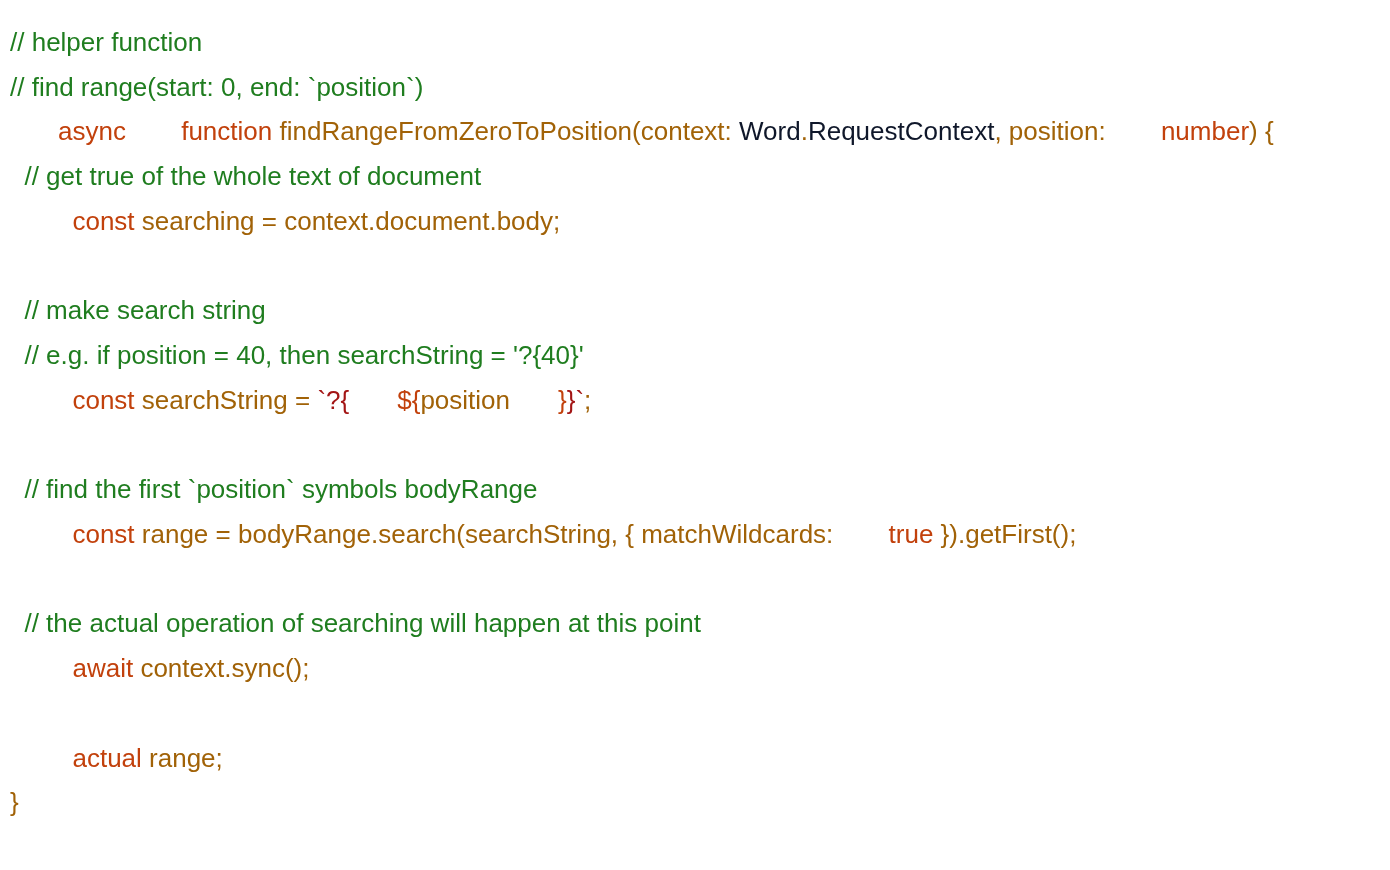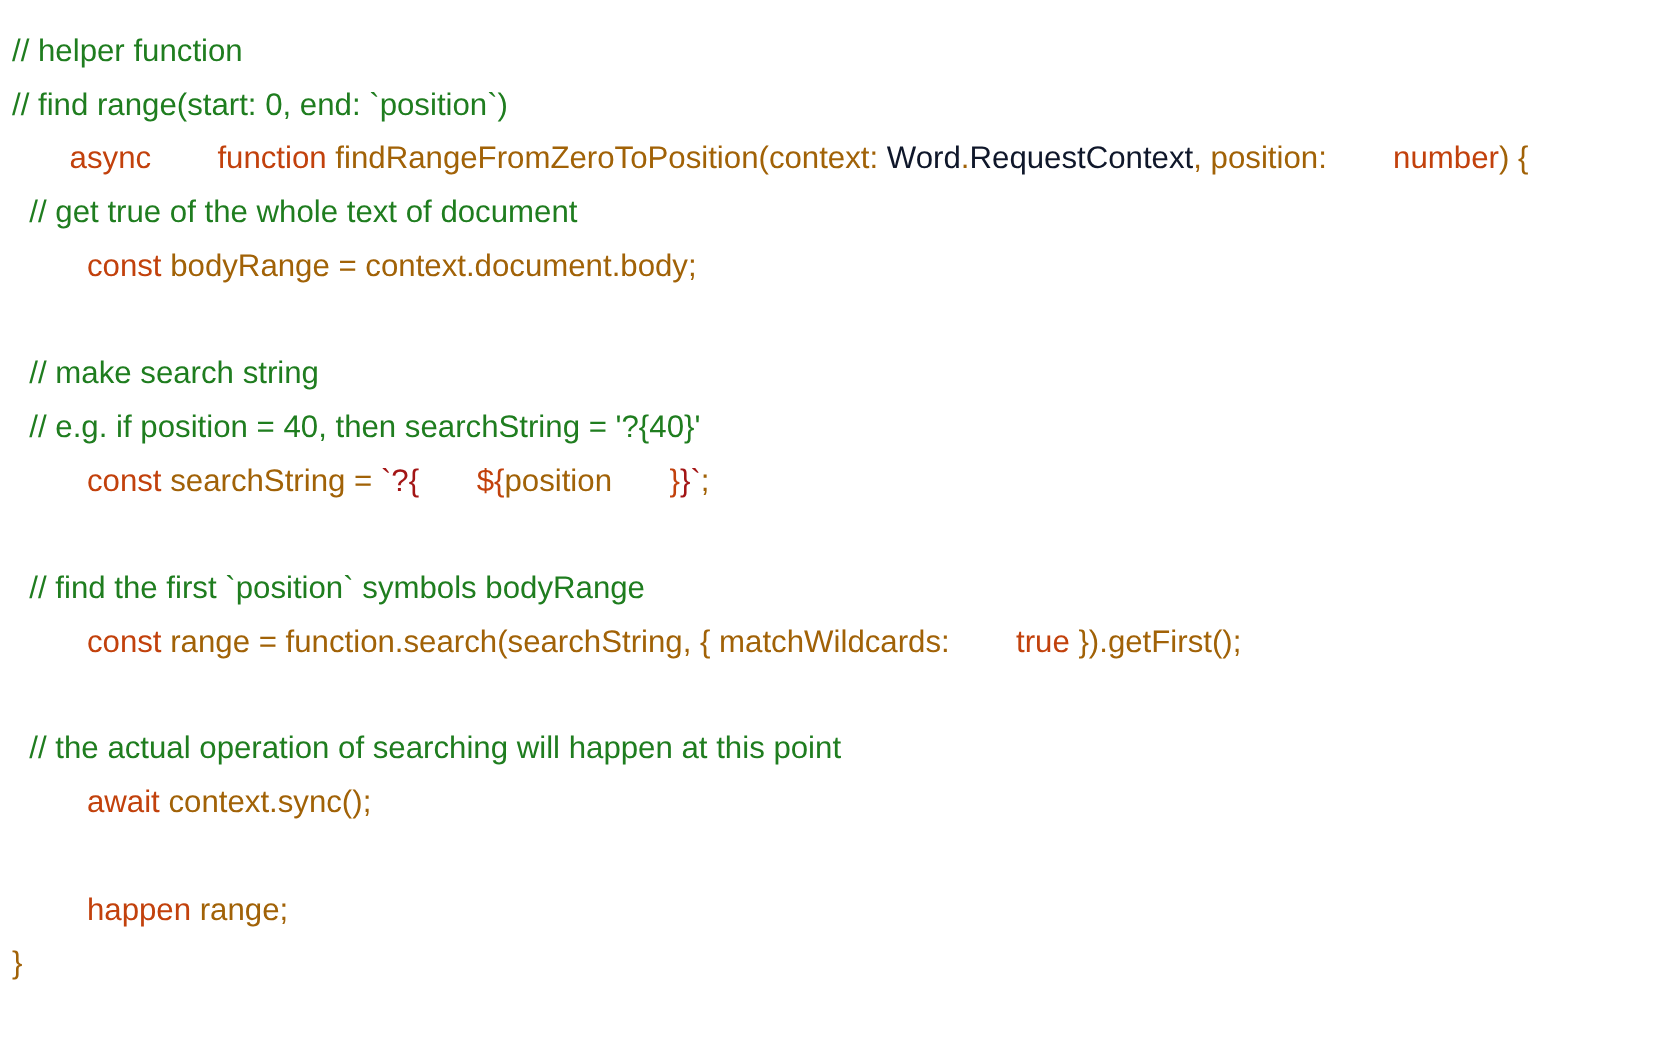--- a/index.html
+++ b/index.html
@@ -26,26 +26,26 @@
   .c-string  { color: #a31515; }
   .c-text    { color: #a16207; }
 </style>
 </head>
 <body>
 
 <pre class="code"><span class="c-comment">// helper function</span>
 <span class="c-comment">// find range(start: 0, end: `position`)</span>
 <span class="c-keyword">async</span><span class="c-text"> </span><span class="c-keyword">function</span><span class="c-text"> findRangeFromZeroToPosition</span><span class="c-text">(</span><span class="c-text">context</span><span class="c-text">: </span><span class="c-type">Word</span><span class="c-text">.</span><span class="c-type">RequestContext</span><span class="c-text">, </span><span class="c-text">position</span><span class="c-text">: </span><span class="c-keyword">number</span><span class="c-text">) {</span>
 <span class="c-comment">  // get true of the whole text of document</span>
-<span class="c-text">  </span><span class="c-keyword">const</span><span class="c-text"> bodyRange = context.document.body;</span>
+<span class="c-text">  </span><span class="c-keyword">const</span><span class="c-text"> searching = context.document.body;</span>
 <span></span>
 <span class="c-comment">  // make search string</span>
 <span class="c-comment">  // e.g. if position = 40, then searchString = '?{40}'</span>
 <span class="c-text">  </span><span class="c-keyword">const</span><span class="c-text"> searchString = </span><span class="c-string">`?{</span><span class="c-keyword">${</span><span class="c-text">position</span><span class="c-keyword">}</span><span class="c-string">}`</span><span class="c-text">;</span>
 <span></span>
 <span class="c-comment">  // find the first `position` symbols bodyRange</span>
-<span class="c-text">  </span><span class="c-keyword">const</span><span class="c-text"> range = function.search(searchString, { matchWildcards: </span><span class="c-keyword">true</span><span class="c-text"> }).getFirst();</span>
+<span class="c-text">  </span><span class="c-keyword">const</span><span class="c-text"> range = bodyRange.search(searchString, { matchWildcards: </span><span class="c-keyword">true</span><span class="c-text"> }).getFirst();</span>
 <span></span>
 <span class="c-comment">  // the actual operation of searching will happen at this point</span>
 <span class="c-text">  </span><span class="c-keyword">await</span><span class="c-text"> context.sync();</span>
 <span></span>
-<span class="c-text">  </span><span class="c-keyword">happen</span><span class="c-text"> range;</span>
+<span class="c-text">  </span><span class="c-keyword">actual</span><span class="c-text"> range;</span>
 <span class="c-text">}</span></pre>
 
 </body></html>

